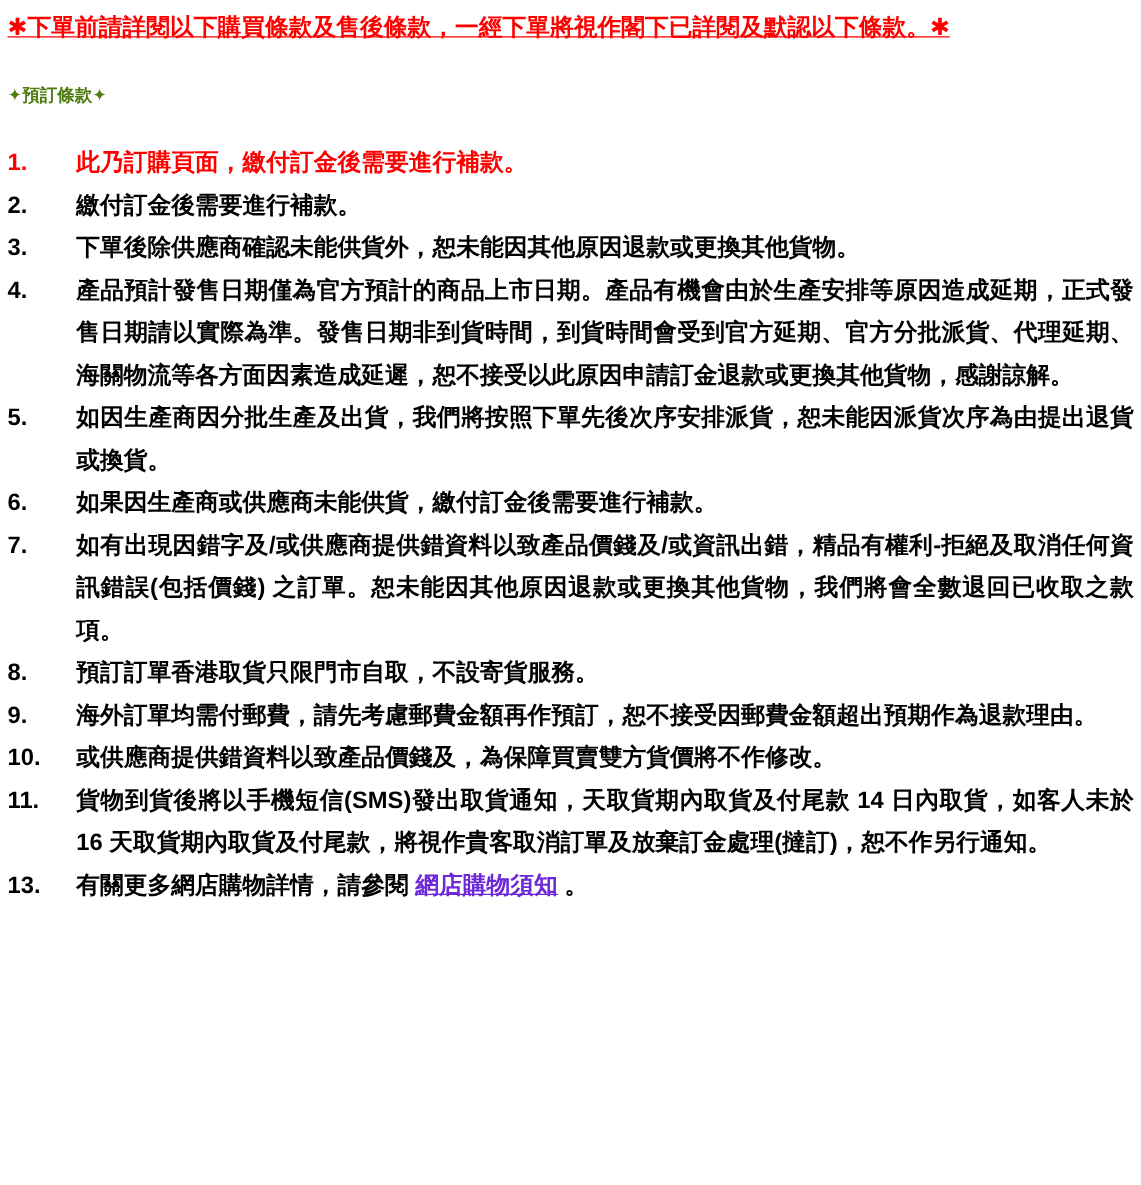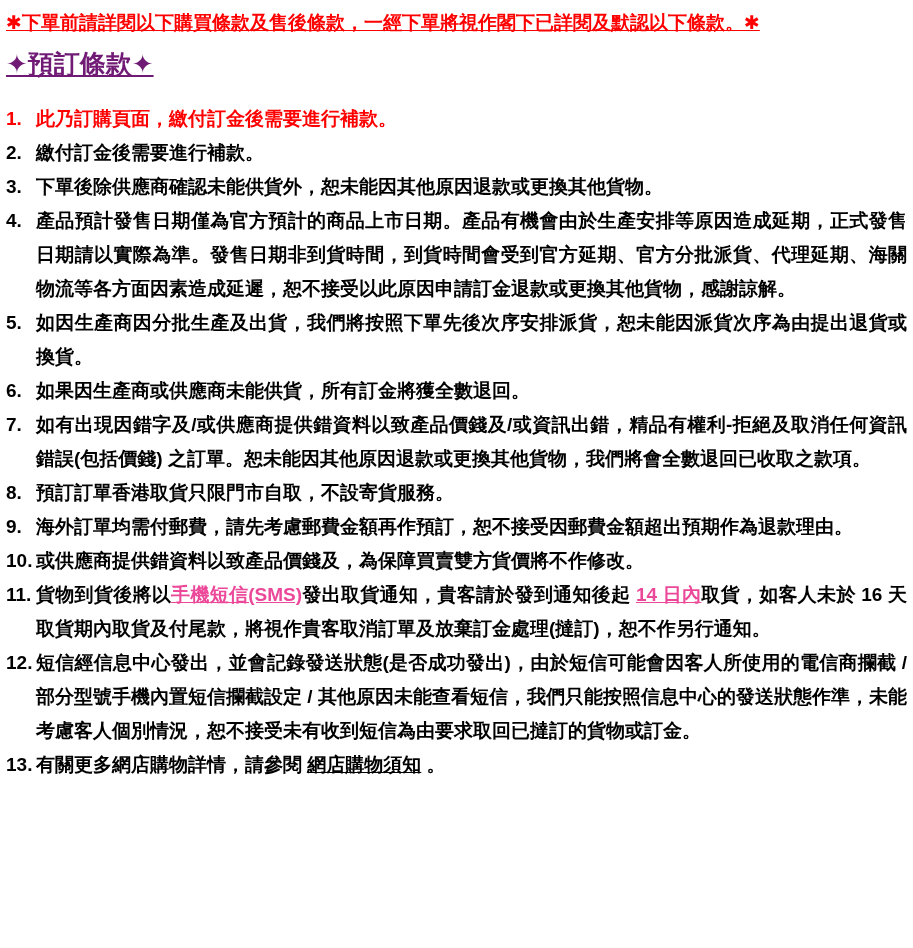--- a/index.html
+++ b/index.html
@@ -15,58 +15,57 @@
     padding: 10px 6px 12px 6px;
     background: #ffffff;
     color: #000000;
     font-weight: bold;
   }
   .doc-title {
     color: #ff0000;
     font-size: 19px;
     line-height: 26px;
     text-decoration: underline;
-    margin-bottom: 16px;
+    margin-bottom: 28px;
   }
   .section-header {
-    color: #701a75;
-    font-size: 26px;
+    color: #4d7c0f;
+    font-size: 14px;
     line-height: 24px;
-    text-decoration: underline;
     margin-bottom: 26px;
     display: inline-block;
   }
   .terms-list {
     font-size: 19px;
   }
   .term-item {
     display: flex;
     align-items: flex-start;
     line-height: 34px;
   }
   .term-number {
     flex: 0 0 30px;
     width: 30px;
     white-space: nowrap;
   }
   .term-text {
     flex: 1 1 auto;
     text-align: justify;
+    margin-left: 25px;
   }
   .term-item.red,
   .term-item.red .term-number,
   .term-item.red .term-text {
     color: #ff0000;
   }
   .red-underline {
-    color: #ec4899;
-    text-decoration: underline;
+    color: #000000;
   }
   a.guide-link {
-    color: #000000;
+    color: #6d28d9;
     cursor: pointer;
   }
 </style>
 </head>
 <body>
 
 <div class="page">
   <div class="doc-title">✱下單前請詳閱以下購買條款及售後條款，一經下單將視作閣下已詳閱及默認以下條款。✱</div>
 
   <div>
@@ -89,44 +88,40 @@
       <div class="term-item">
         <span class="term-number">4.</span>
         <span class="term-text"><span>產品預計發售日期僅為官方預計的商品上市日期。產品有機會由於生產安排等原因造成延期，正式發售日期請以實際為準。發售日期非到貨時間，到貨時間會受到官方延期、官方分批派貨、代理延期、海關物流等各方面因素造成延遲，恕不接受以此原因申請訂金退款或更換其他貨物，感謝諒解。</span></span>
       </div>
       <div class="term-item">
         <span class="term-number">5.</span>
         <span class="term-text"><span>如因生產商因分批生產及出貨，我們將按照下單先後次序安排派貨，恕未能因派貨次序為由提出退貨或換貨。</span></span>
       </div>
       <div class="term-item">
         <span class="term-number">6.</span>
-        <span class="term-text"><span>如果因生產商或供應商未能供貨，所有訂金將獲全數退回。</span></span>
+        <span class="term-text"><span>如果因生產商或供應商未能供貨，繳付訂金後需要進行補款。</span></span>
       </div>
       <div class="term-item">
         <span class="term-number">7.</span>
         <span class="term-text"><span>如有出現因錯字及/或供應商提供錯資料以致產品價錢及/或資訊出錯，精品有權利-拒絕及取消任何資訊錯誤(包括價錢) 之訂單。恕未能因其他原因退款或更換其他貨物，我們將會全數退回已收取之款項。</span></span>
       </div>
       <div class="term-item">
         <span class="term-number">8.</span>
         <span class="term-text"><span>預訂訂單香港取貨只限門市自取，不設寄貨服務。</span></span>
       </div>
       <div class="term-item">
         <span class="term-number">9.</span>
         <span class="term-text"><span>海外訂單均需付郵費，請先考慮郵費金額再作預訂，恕不接受因郵費金額超出預期作為退款理由。</span></span>
       </div>
       <div class="term-item">
         <span class="term-number">10.</span>
         <span class="term-text"><span>或供應商提供錯資料以致產品價錢及，為保障買賣雙方貨價將不作修改。</span></span>
       </div>
       <div class="term-item">
         <span class="term-number">11.</span>
-        <span class="term-text"><span>貨物到貨後將以</span><span class="red-underline">手機短信(SMS)</span><span>發出取貨通知，貴客請於發到通知後起 </span><span class="red-underline">14 日內</span><span>取貨，如客人未於 16 天取貨期內取貨及付尾款，將視作貴客取消訂單及放棄訂金處理(撻訂)，恕不作另行通知。</span></span>
-      </div>
-      <div class="term-item">
-        <span class="term-number">12.</span>
-        <span class="term-text"><span>短信經信息中心發出，並會記錄發送狀態(是否成功發出)，由於短信可能會因客人所使用的電信商攔截 / 部分型號手機內置短信攔截設定 / 其他原因未能查看短信，我們只能按照信息中心的發送狀態作準，未能考慮客人個別情況，恕不接受未有收到短信為由要求取回已撻訂的貨物或訂金。</span></span>
+        <span class="term-text"><span>貨物到貨後將以</span><span class="red-underline">手機短信(SMS)</span><span>發出取貨通知，天取貨期內取貨及付尾款 </span><span class="red-underline">14 日內</span><span>取貨，如客人未於 16 天取貨期內取貨及付尾款，將視作貴客取消訂單及放棄訂金處理(撻訂)，恕不作另行通知。</span></span>
       </div>
       <div class="term-item">
         <span class="term-number">13.</span>
         <span class="term-text"><span>有關更多網店購物詳情，請參閱 </span><a class="guide-link" href="#">網店購物須知</a><span> 。</span></span>
       </div>
     </div>
 </div>
 
 </body></html>

